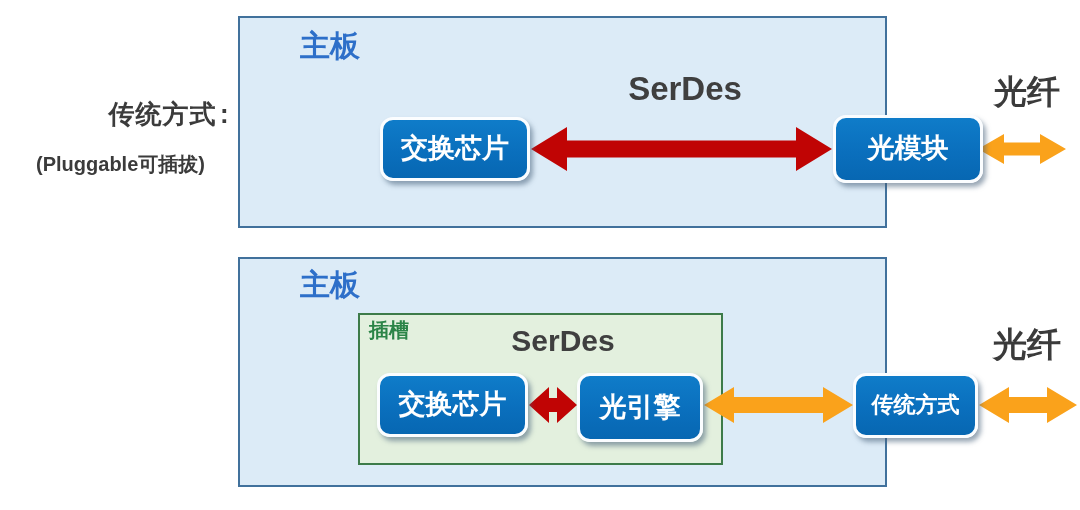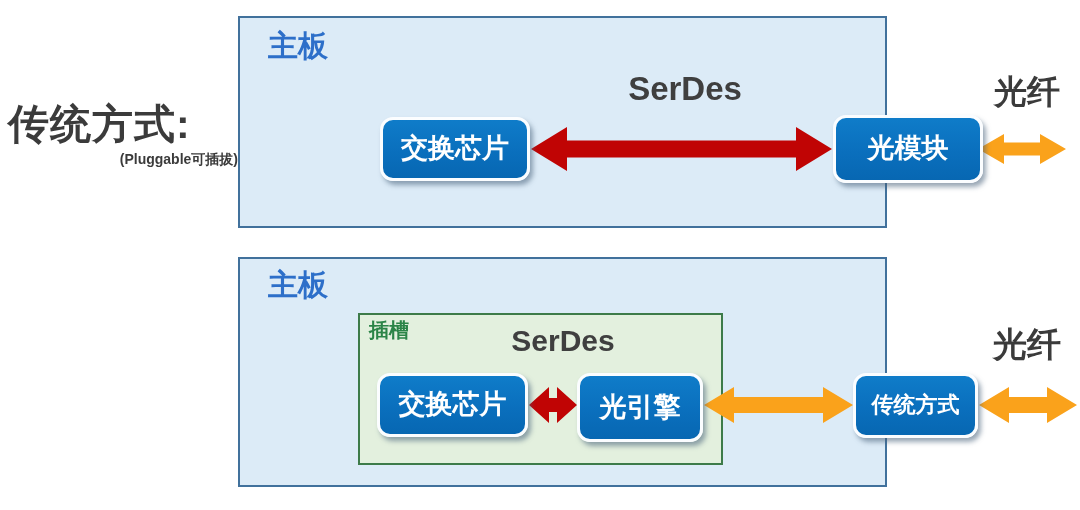--- a/index.html
+++ b/index.html
@@ -1,28 +1,28 @@
 <!DOCTYPE html>
 <html style="--panel-fill: #dcebf7; --panel-border: #41719c; --slot-fill: #e3f0de; --slot-border: #3d7b49; --slot-label: #2b8447; --board-label: #2d6fc9; --serdes-label: #3f3f3f; --side-label: #3b3b3b; --red-arrow: #c00404; --orange-arrow: #faa21b;"><head>
 <meta charset="utf-8">
 <style>
   html,body{margin:0;padding:0;background:#ffffff;}
   body{font-family:"Liberation Sans","DejaVu Sans",sans-serif;}
   #stage{position:relative;width:1080px;height:510px;background:#fff;overflow:hidden;}
 
   
-  .side-title{position:absolute;width:225px;text-align:left;font-weight:bold;
-    font-size:41px;color:var(--side-label);letter-spacing:1px;}
-  .side-sub{position:absolute;width:235px;text-align:right;font-weight:bold;
-    font-size:14px;color:var(--side-label);}
+  .side-title{position:absolute;width:225px;text-align:right;font-weight:bold;
+    font-size:26px;color:var(--side-label);letter-spacing:1px;font-family:Liberation Mono, monospace;}
+  .side-sub{position:absolute;width:235px;text-align:center;font-weight:bold;
+    font-size:20px;color:var(--side-label);}
 
   
   .panel{position:absolute;background:var(--panel-fill);border:2px solid var(--panel-border);
     box-sizing:border-box;z-index:1;}
-  .board-label{position:absolute;font-size:30px;font-weight:bold;color:var(--board-label);z-index:2;}
+  .board-label{position:absolute;font-size:30px;font-weight:bold;color:var(--board-label);z-index:2;margin-left:32px;}
 
   
   .slot{position:absolute;background:var(--slot-fill);border:2px solid var(--slot-border);
     box-sizing:border-box;z-index:2;}
   .slot-label{position:absolute;font-size:20px;font-weight:bold;color:var(--slot-label);z-index:3;}
 
   
   .serdes{position:absolute;font-weight:bold;color:var(--serdes-label);z-index:3;text-align:center;}
   .fiber{position:absolute;font-weight:bold;color:var(--side-label);z-index:3;text-align:center;}
 

